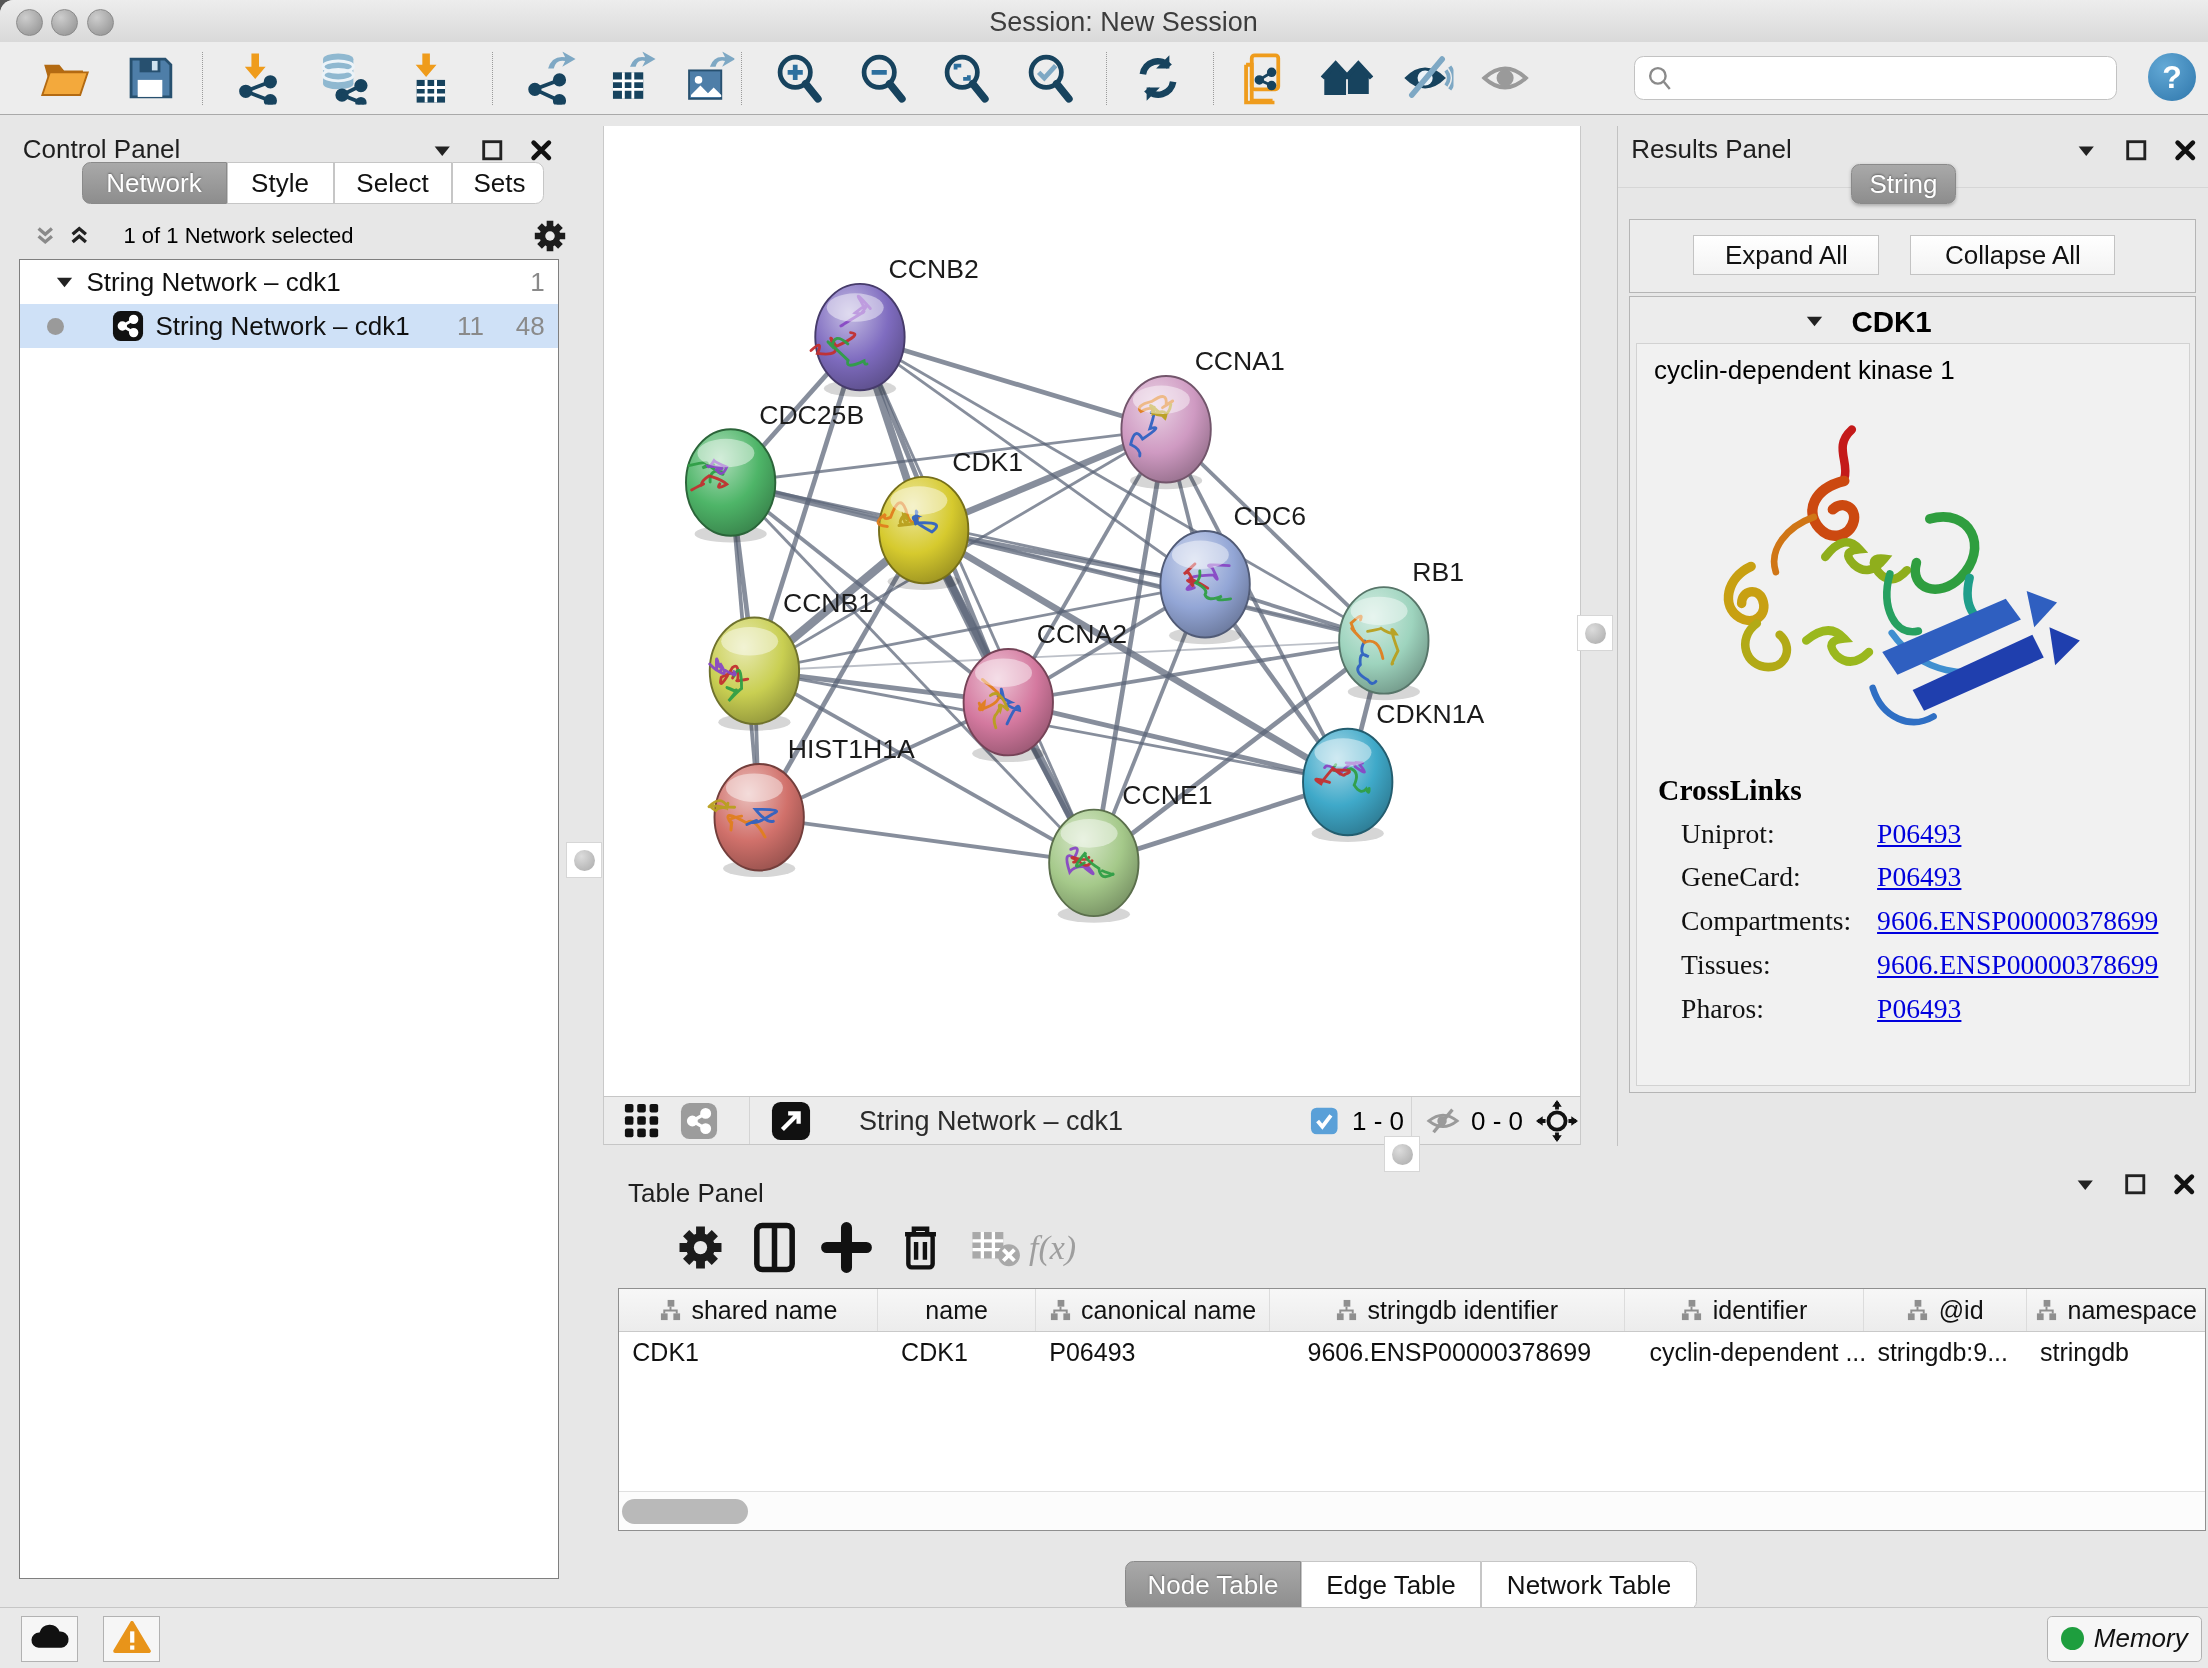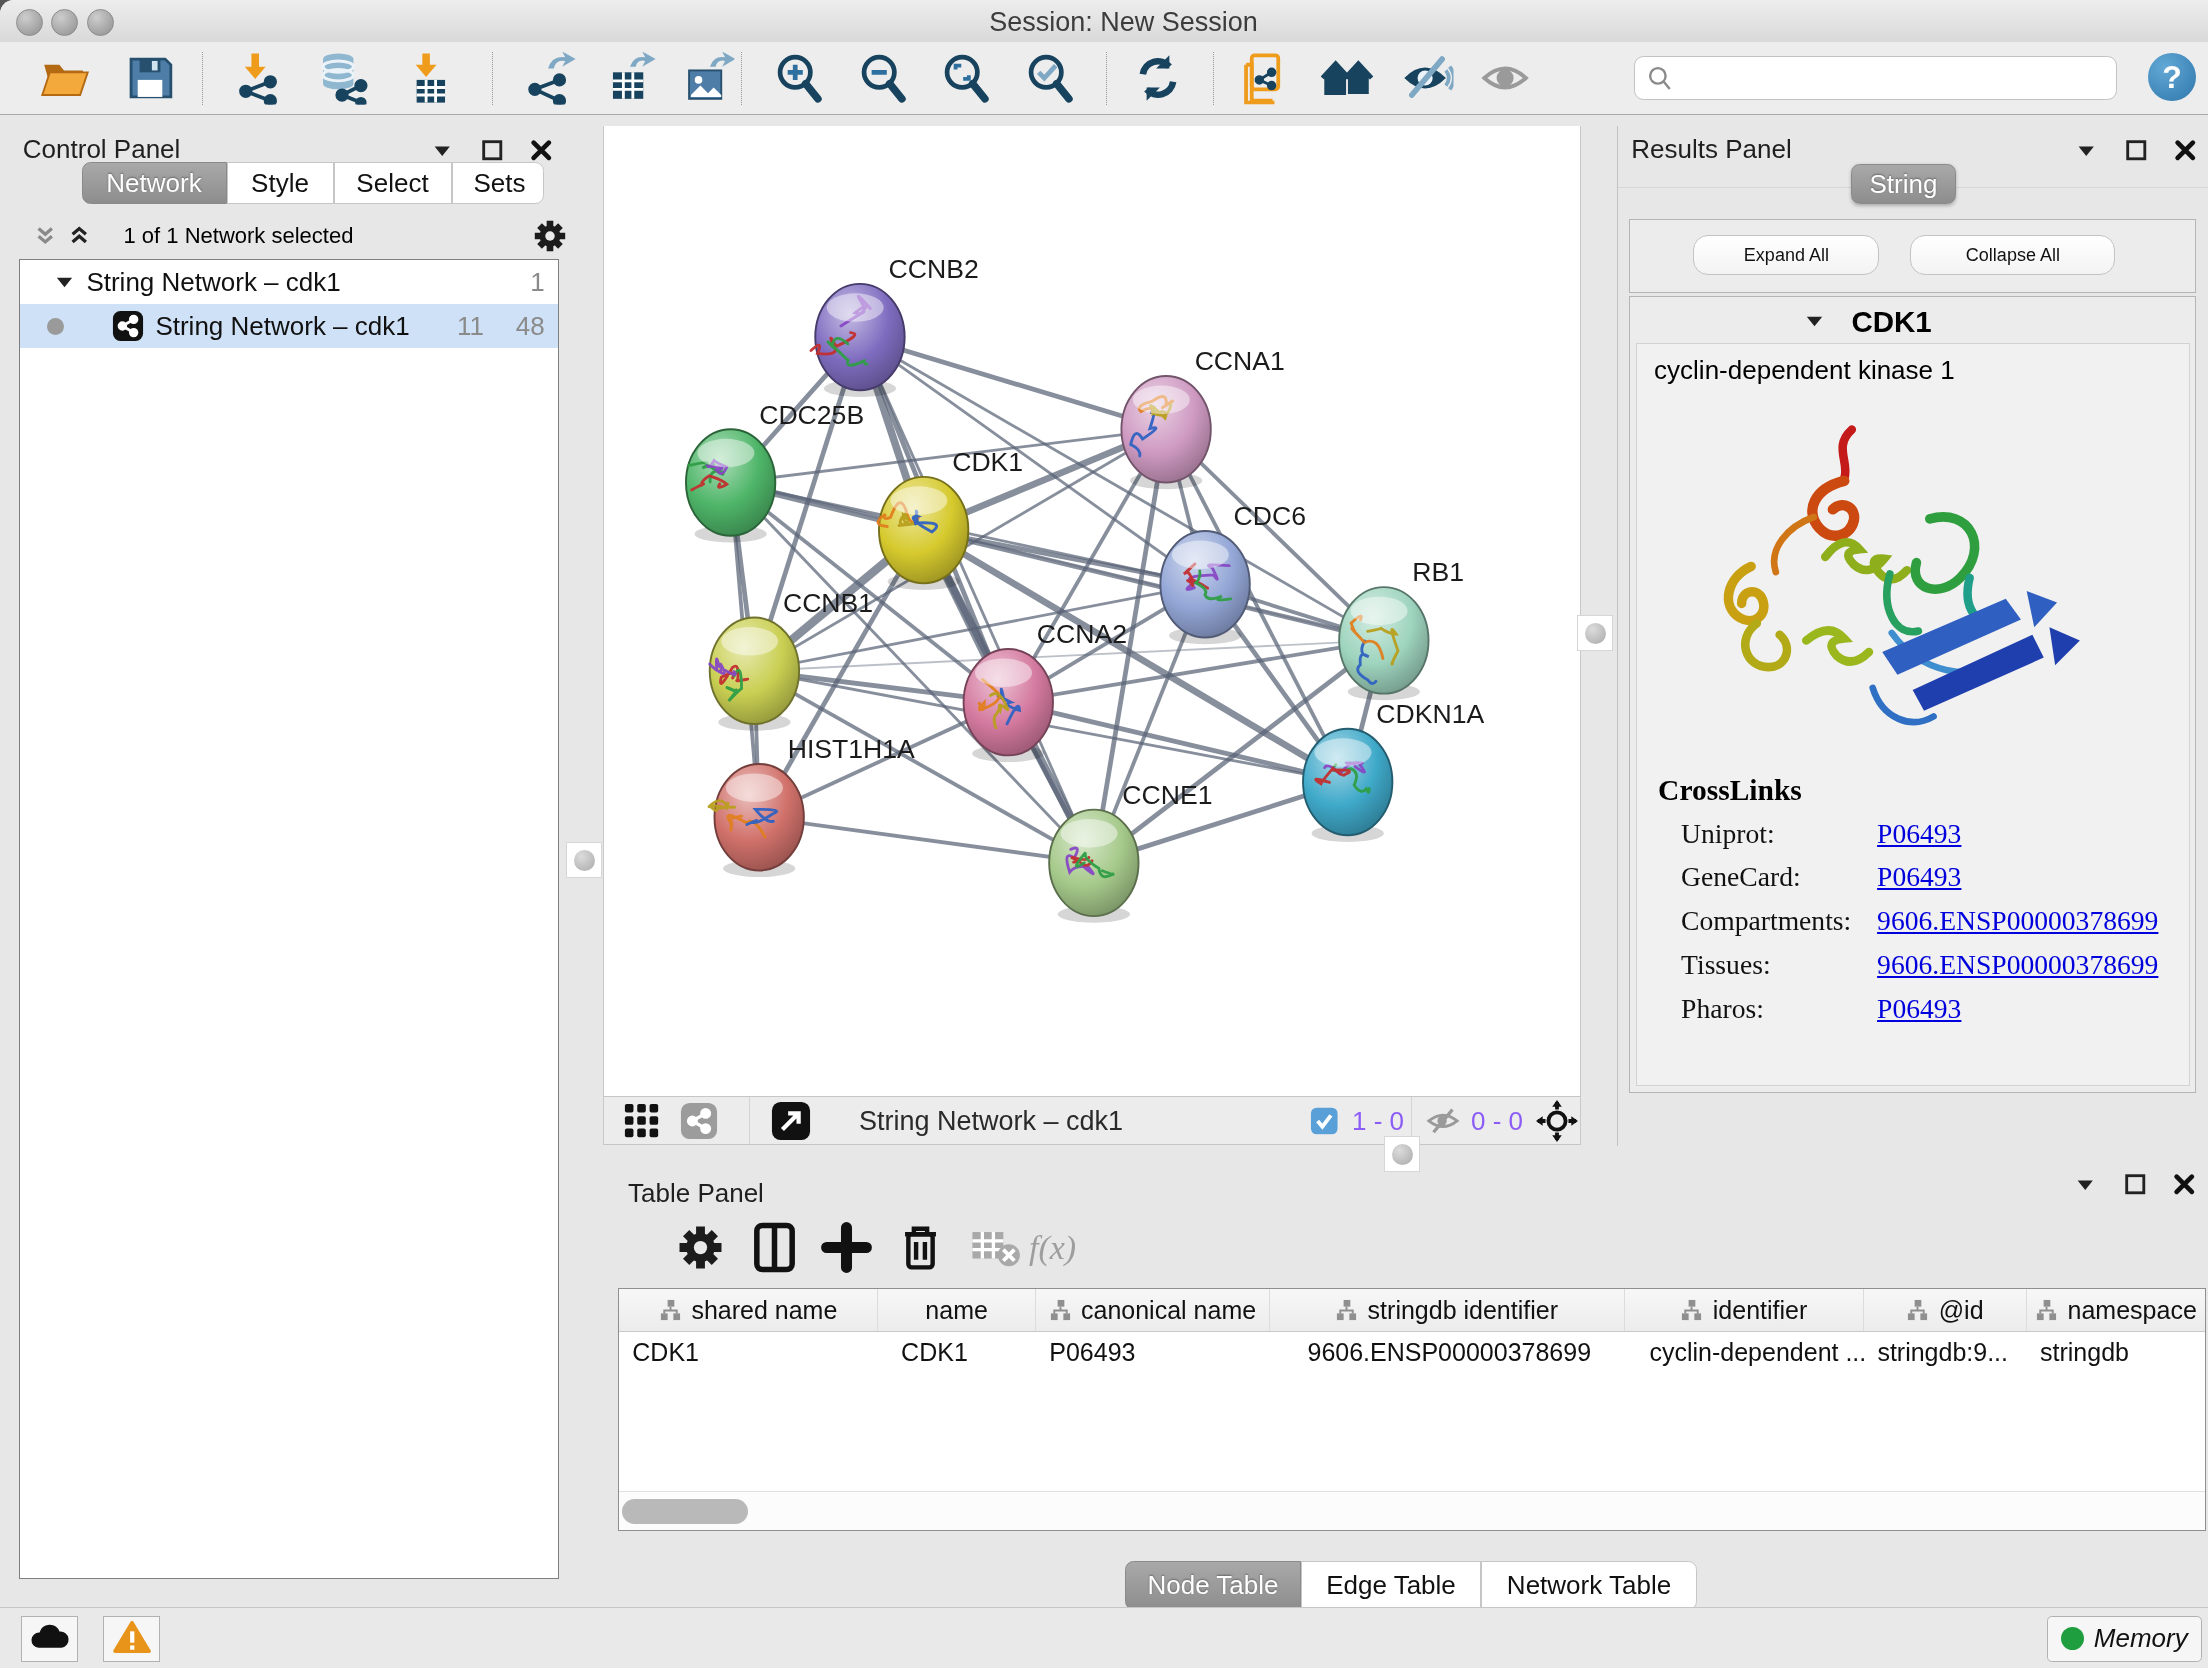--- a/index.html
+++ b/index.html
@@ -37,25 +37,25 @@
   .lrow.sel{background:#cfe1f7;}
   .gnum{color:#8a8a8a;}
   
   .net-canvas{position:absolute;left:603px;top:126px;width:978px;height:970px;background:#fff;
     border-left:1.9px solid #c9c9c9;border-right:1.9px solid #c9c9c9;box-sizing:border-box;}
   .net-navbar{position:absolute;left:603px;top:1096px;width:978px;height:49px;background:#ececec;
     border:1.9px solid #c6c6c6;border-left:1.9px solid #c9c9c9;border-right:1.9px solid #c9c9c9;box-sizing:border-box;}
   .nv{position:absolute;top:50%;transform:translateY(-50%);}
   .nvsep{position:absolute;top:0;bottom:0;border-left:1.9px solid #d4d4d4;}
   .nvlabel{font-size:27px;color:#2a2a2a;}
-  .nvcount{font-size:26px;color:#8b5cf6;}
+  .nvcount{font-size:26px;color:#000000;}
   
   .results-panel{position:absolute;left:1617px;top:126px;width:592px;height:1020px;border-left:1.9px solid #c2c2c2;box-sizing:border-box;}
   .rbox{position:absolute;background:#ececec;border:1.9px solid #b5b5b5;box-sizing:border-box;}
-  .rbtn{background:linear-gradient(#ffffff,#f3f3f3);border:1px solid #c3c3c3;border-radius:15px;font-size:18px;color:#111;cursor:pointer;}
+  .rbtn{background:linear-gradient(#ffffff,#f3f3f3);border:1px solid #c3c3c3;border-radius:0;font-size:26px;color:#111;cursor:pointer;}
   .rp-content{position:absolute;left:5.7px;top:46px;right:5.7px;bottom:5.7px;background:#f1f1f1;border:1px solid #d2d2d2;}
   .serif{font-family:"Liberation Serif",serif;}
   .xl-label{font-size:27.6px;color:#111;}
   .xl-link{font-size:27.6px;color:#0000dd;text-decoration:underline;cursor:pointer;}
   
   .table-panel{position:absolute;left:603px;top:1164px;width:1605px;height:443px;}
   .tpi{position:absolute;top:57px;background:none;border:none;padding:0;cursor:pointer;width:53px;height:53px;margin-left:42px;}
   .grid{position:absolute;left:15px;top:124px;right:1.9px;height:243px;background:#fff;border:1.9px solid #8f8f8f;box-sizing:border-box;overflow:hidden;}
   .thead{display:flex;height:42px;background:linear-gradient(#f7f7f7,#ececec);border-bottom:1.9px solid #c9c9c9;}
   .th{display:flex;align-items:center;justify-content:center;gap:9.5px;font-size:25px;color:#111;border-right:1.9px solid #dcdcdc;box-sizing:border-box;overflow:hidden;white-space:nowrap;cursor:pointer;}

